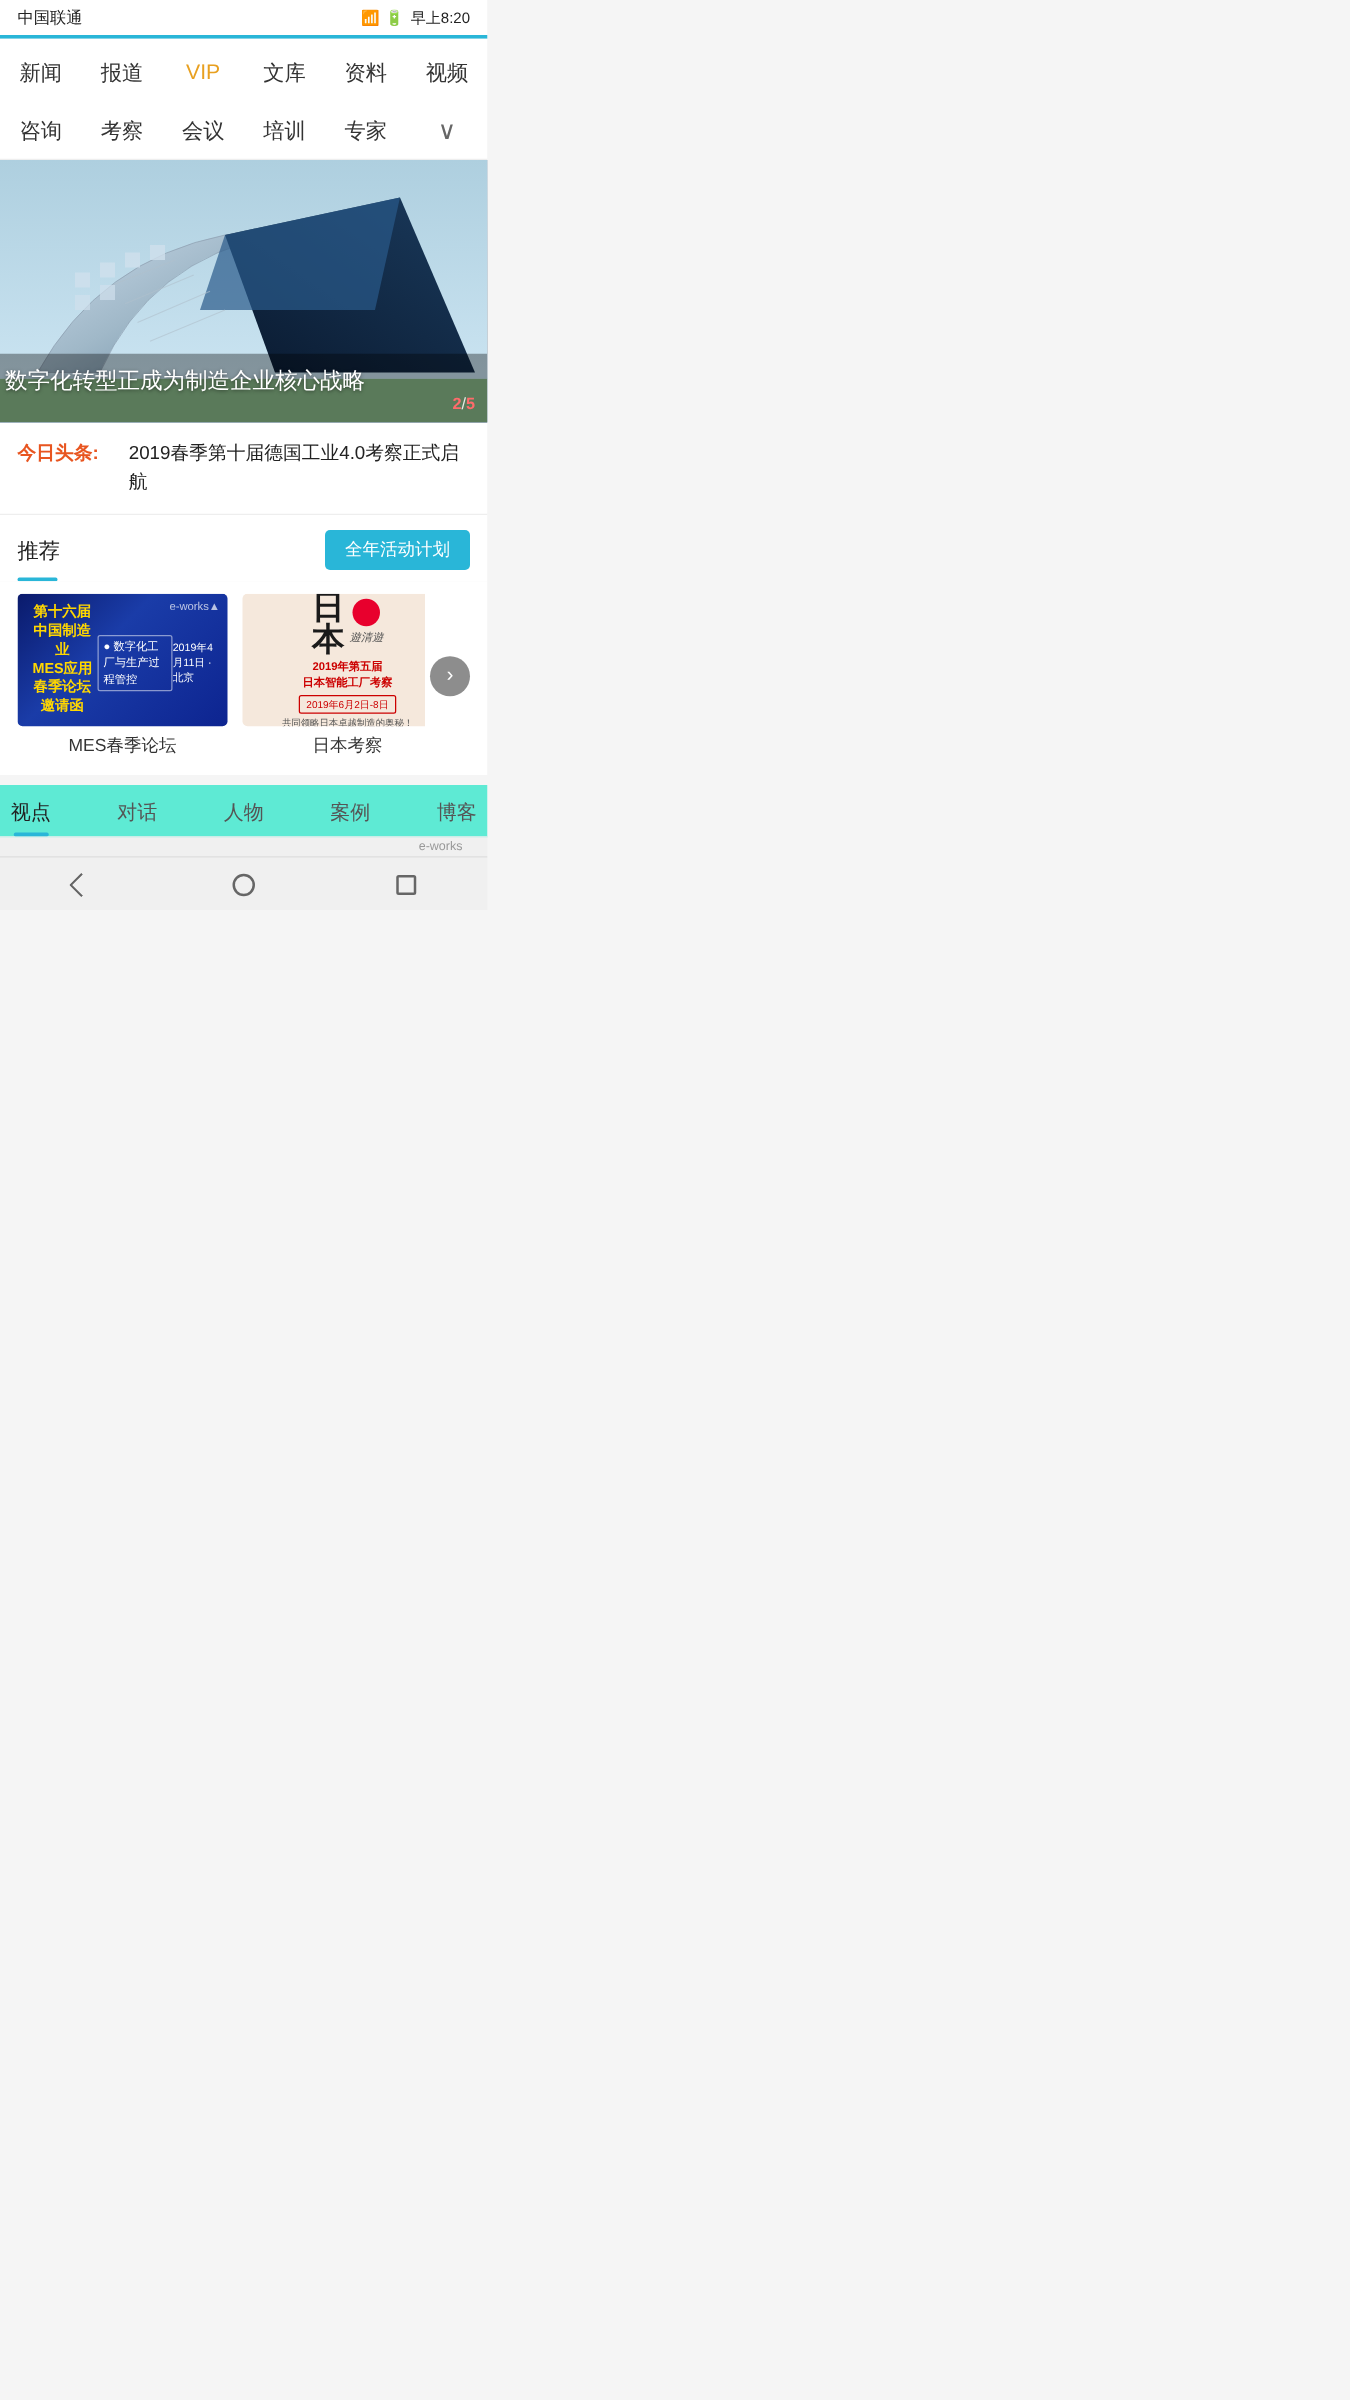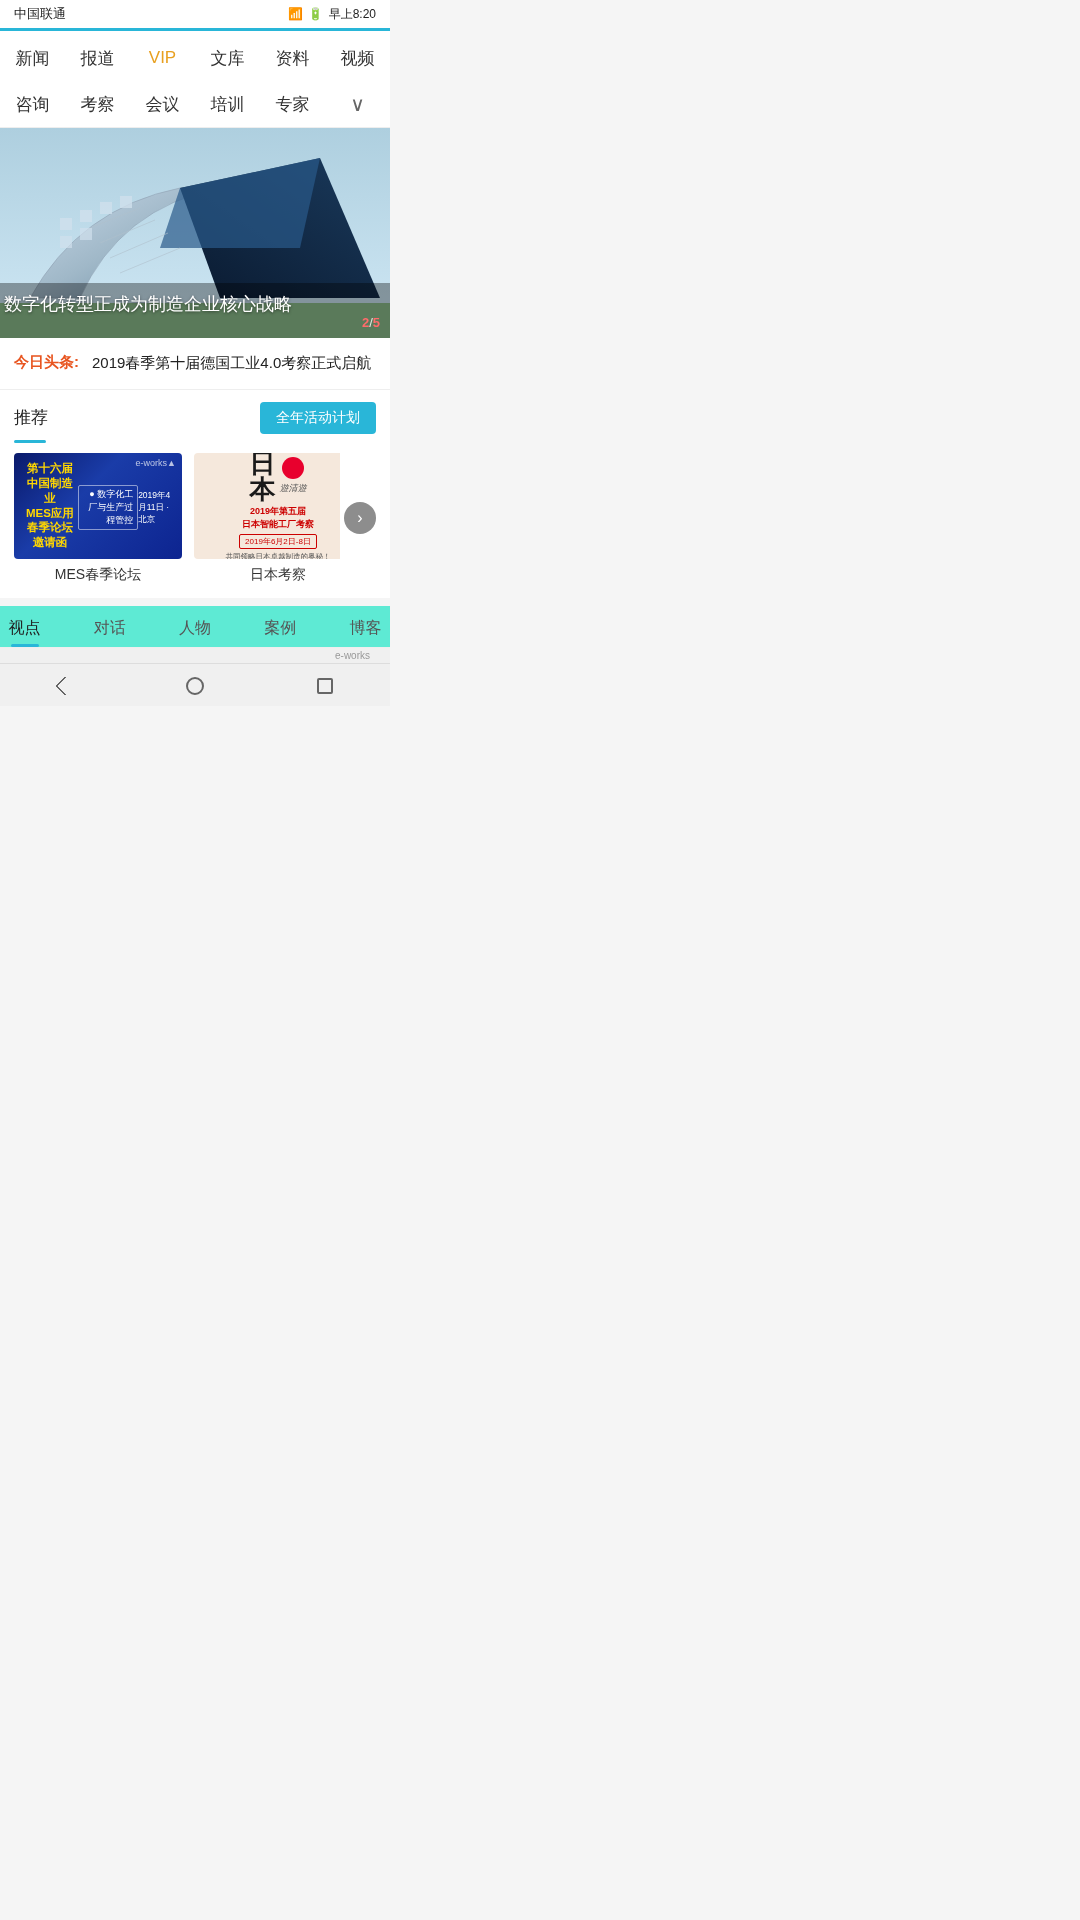--- a/index.html
+++ b/index.html
@@ -75,21 +75,21 @@
       font-size: 13px;
     }
     .banner-counter span { color: #ff6b6b; font-weight: bold; }
 
     
     .headline-bar {
       background: #fff;
       padding: 14px 14px;
       display: flex;
       align-items: flex-start;
-      gap: 13px;
+      gap: 24px;
       border-bottom: 1px solid #eee;
     }
     .headline-label {
       color: #e85520;
       font-size: 15px;
       font-weight: bold;
       white-space: nowrap;
       margin-top: 1px;
     }
     .headline-text {
@@ -170,21 +170,21 @@
       padding: 6px 8px;
     }
     .mes-logo {
       position: absolute;
       top: 5px;
       right: 6px;
       font-size: 9px;
       color: rgba(255,255,255,0.7);
     }
     .mes-title-line1 { color: #ffd700; font-size: 11.5px; font-weight: bold; text-align: center; line-height: 1.3; }
-    .mes-subtitle { color: #fff; font-size: 9px; text-align: right; margin-top: 4px; border: 1px solid rgba(255,255,255,0.5); padding: 2px 4px; border-radius: 2px; }
+    .mes-subtitle { color: #fff; font-size: 9px; text-align: left; margin-top: 4px; border: 1px solid rgba(255,255,255,0.5); padding: 2px 4px; border-radius: 2px; }
     .mes-date { color: #fff; font-size: 8.5px; margin-top: 5px; }
 
     
     .card-img.japan {
       background: #f5e8dc;
       display: flex;
       flex-direction: column;
       align-items: center;
       justify-content: center;
       padding: 6px;

